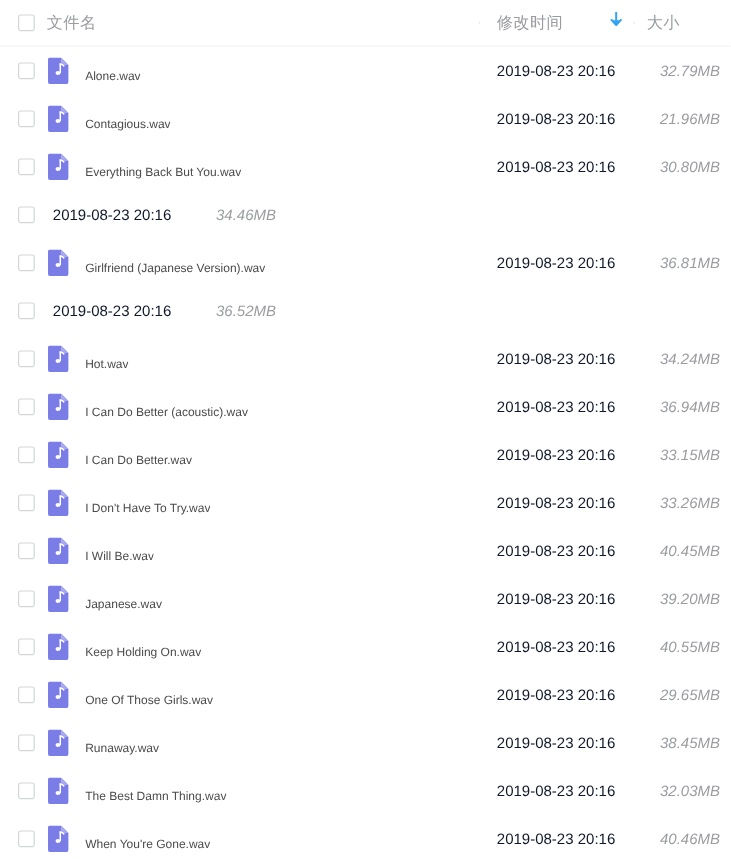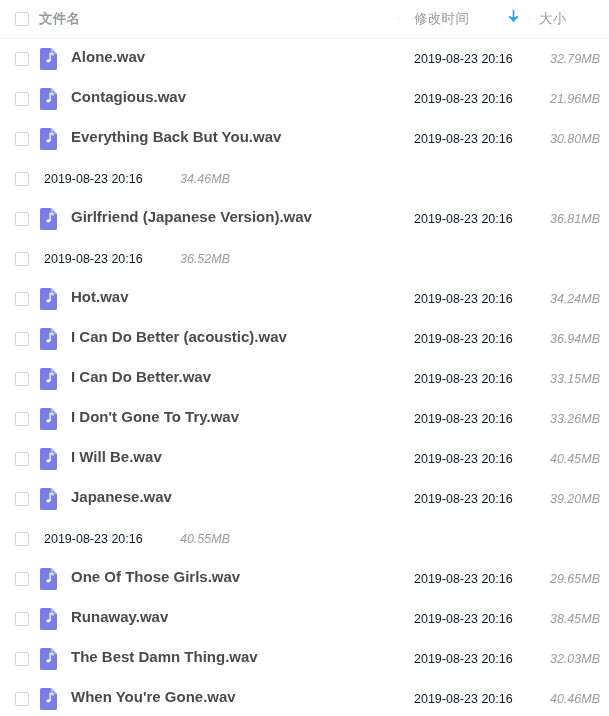--- a/index.html
+++ b/index.html
@@ -29,24 +29,23 @@
     width: 29px;
     min-width: 29px;
     display: flex;
     align-items: center;
     justify-content: flex-end;
     padding-right: 0px;
   }
   .col-name {
     flex: 1 1 auto;
     display: flex;
-    align-items: flex-start;
+    align-items: flex-end;
     min-width: 0;
     padding-left: 10px;
-    font-weight: bold;
   }
   .col-time {
     width: 129px;
     min-width: 129px;
     display: flex;
     align-items: flex-start;
     padding-left: 15px;
     position: relative;
   }
   .col-size {
@@ -108,21 +107,21 @@
 
   .file-icon {
     width: 19px;
     min-width: 19px;
     height: 22px;
     margin-right: 13px;
     line-height: 0;
   }
 
   .fname {
-    font-size: 15px;
+    font-size: 10px;
     color: #4b4b4d;
     white-space: nowrap;
     overflow: hidden;
     text-overflow: ellipsis;
   }
   .ftime {
     font-size: 12.5px;
     color: #0f172a;
     white-space: nowrap;
   }
@@ -352,21 +351,21 @@
       <div class="col-name">
         <span class="file-icon">
           <svg width="19" height="22" viewBox="0 0 19 22" aria-hidden="true">
             <path d="M1 1.6 a1.6 1.6 0 0 1 1.6 -1.6 h9.2 L18 6.1 v14.3 a1.6 1.6 0 0 1 -1.6 1.6 H2.6 A1.6 1.6 0 0 1 1 20.4 Z" fill="#7b7de6"></path>
             <path d="M11.8 0 L18 6.1 h-6.2 Z" fill="#a8a9ef"></path>
             <path d="M11.2 5.4 v7.0" stroke="#ffffff" stroke-width="1.25" stroke-linecap="round" fill="none"></path>
             <path d="M11.2 5.4 c1.5 0.35 2.6 0.8 3.0 1.5" stroke="#ffffff" stroke-width="1.25" stroke-linecap="round" fill="none"></path>
             <ellipse cx="9.3" cy="12.8" rx="2.0" ry="1.65" fill="#ffffff"></ellipse>
           </svg>
         </span>
-        <span class="fname">I Don't Gone To Try.wav</span>
+        <span class="fname">I Don't Have To Try.wav</span>
       </div>
       <div class="col-time">
         <span class="ftime">2019-08-23 20:16</span>
       </div>
       <div class="col-size">
         <span class="fsize">33.26MB</span>
       </div>
     </div>
       <div class="row">
       <div class="col-check">
@@ -411,20 +410,32 @@
         <span class="ftime">2019-08-23 20:16</span>
       </div>
       <div class="col-size">
         <span class="fsize">39.20MB</span>
       </div>
     </div>
       <div class="row">
       <div class="col-check">
         <span class="cbox"></span>
       </div>
+      <div class="col-name">
+        <span class="file-icon">
+          <svg width="19" height="22" viewBox="0 0 19 22" aria-hidden="true">
+            <path d="M1 1.6 a1.6 1.6 0 0 1 1.6 -1.6 h9.2 L18 6.1 v14.3 a1.6 1.6 0 0 1 -1.6 1.6 H2.6 A1.6 1.6 0 0 1 1 20.4 Z" fill="#7b7de6"></path>
+            <path d="M11.8 0 L18 6.1 h-6.2 Z" fill="#a8a9ef"></path>
+            <path d="M11.2 5.4 v7.0" stroke="#ffffff" stroke-width="1.25" stroke-linecap="round" fill="none"></path>
+            <path d="M11.2 5.4 c1.5 0.35 2.6 0.8 3.0 1.5" stroke="#ffffff" stroke-width="1.25" stroke-linecap="round" fill="none"></path>
+            <ellipse cx="9.3" cy="12.8" rx="2.0" ry="1.65" fill="#ffffff"></ellipse>
+          </svg>
+        </span>
+        <span class="fname">Keep Holding On.wav</span>
+      </div>
       <div class="col-time">
         <span class="ftime">2019-08-23 20:16</span>
       </div>
       <div class="col-size">
         <span class="fsize">40.55MB</span>
       </div>
     </div>
       <div class="row">
       <div class="col-check">
         <span class="cbox"></span>

